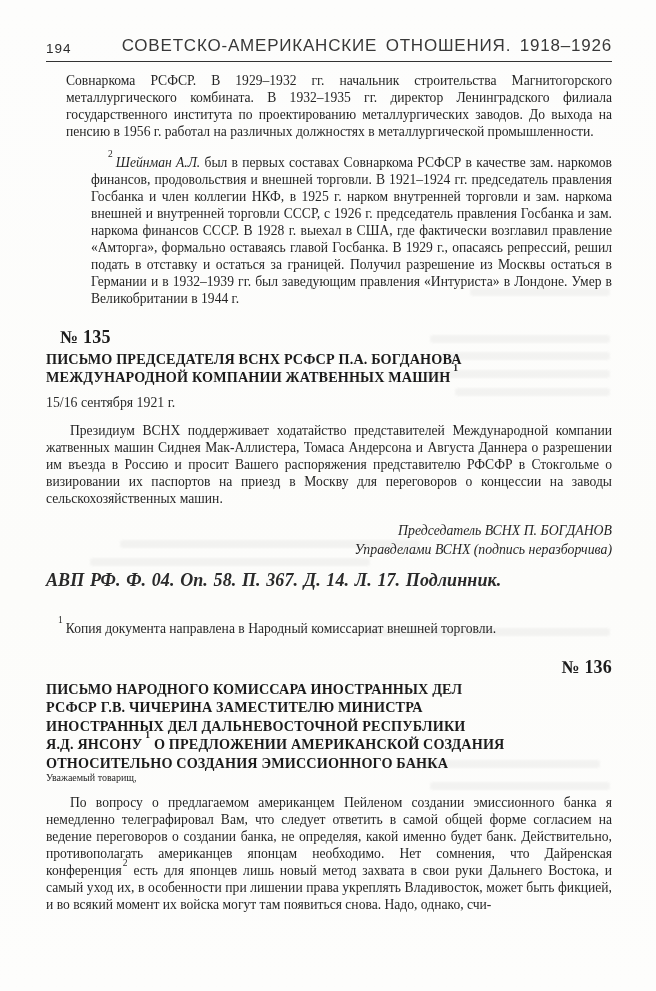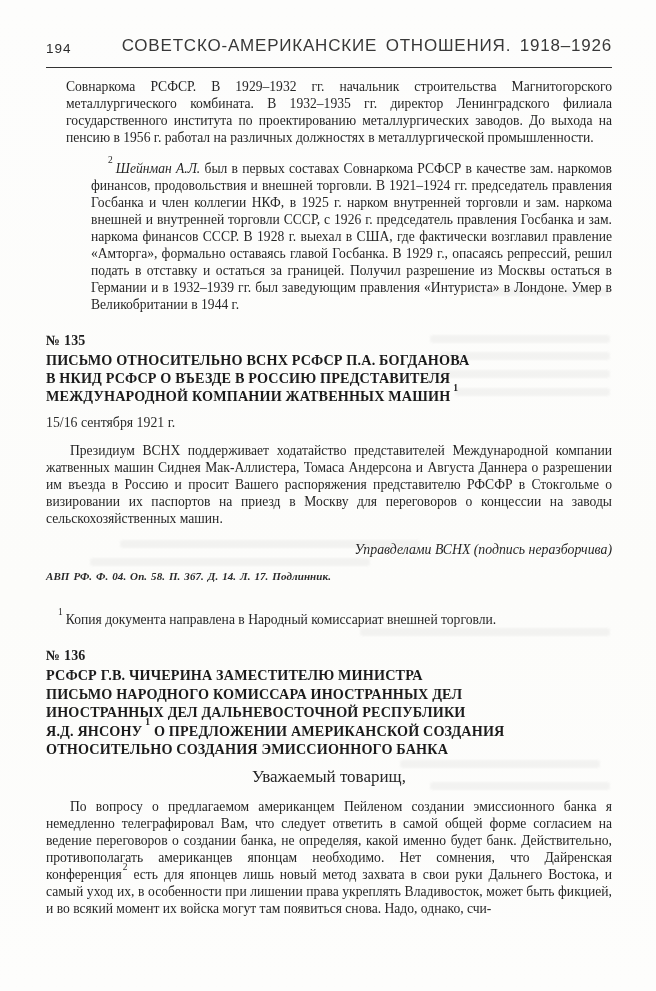--- a/index.html
+++ b/index.html
@@ -17,21 +17,21 @@
   }
   .content {
     position: absolute;
     left: 46px; top: 36px;
     width: 566px;
   }
   
   .runhead {
     display: flex; justify-content: space-between; align-items: flex-end;
     border-bottom: 1.6px solid #333;
-    padding-bottom: 11px;
+    padding-bottom: 5px;
     font-family: "Liberation Sans", sans-serif;
   }
   .pagenum { font-size: 13.5px; letter-spacing: 1px; color: #2b2b2b; }
   .runtitle { font-size: 17px; letter-spacing: 0.8px; word-spacing: 3px; color: #383838; }
 
   
   .para {
     font-size: 13.6px; line-height: 17px;
     text-align: justify; color: #262626;
   }
@@ -41,25 +41,25 @@
   sup.fn-mark {
     font-size: 9.5px; line-height: 0; position: relative; top: -4px;
     margin-right: 3px;
   }
   sup.fn-mark-inline {
     font-size: 9.5px; line-height: 0; position: relative; top: -4px;
     margin-left: 1px;
   }
   
   .doc-num {
-    font-weight: bold; font-size: 14px; color: #1c1c1c;
-    letter-spacing: 0.2px;
+    font-weight: bold; font-size: 18px; color: #1c1c1c;
+    margin-left: 14px; letter-spacing: 0.2px;
   }
   .num135 { margin-top: 20px; }
-  .num136 { margin-top: 20px; }
+  .num136 { margin-top: 20px; text-align: right; }
   .doc-title {
     font-weight: bold; font-size: 14.2px; line-height: 18.4px;
     color: #1b1b1b; letter-spacing: 0.15px; margin-top: 2px;
     text-align: left;
   }
   .t-sup {
     font-size: 9.5px; font-weight: bold; line-height: 0;
     position: relative; top: -5px; margin-left: 3px;
   }
   .doc-date {
@@ -67,27 +67,27 @@
     margin-top: 9px;
   }
   .doc-body { margin-top: 11px; text-indent: 24px; }
   .signatures {
     margin-top: 9px; text-align: right;
     font-style: italic; font-size: 13.8px; line-height: 19px; color: #262626;
   }
   .archive {
     margin-top: 11px;
     font-weight: bold; font-style: italic;
-    font-size: 11px; color: #2a2a2a;
+    font-size: 18px; color: #2a2a2a;
     letter-spacing: 0.1px; word-spacing: 1px;
   }
   .fnote1 { margin-top: 29px; text-indent: 12px; }
   .salutation {
-    margin-top: 9px; text-align: center;
-    font-size: 17px; color: #262626;
+    margin-top: 0; 
+    font-size: 10px; color: #262626;
   }
   
   .ghost {
     position: absolute; height: 8px; border-radius: 3px;
     background: rgba(110, 110, 110, 0.07);
     filter: blur(1.2px);
     pointer-events: none;
   }
 </style>
 </head>
@@ -117,46 +117,46 @@
       <span>Совнаркома РСФСР. В 1929–1932 гг. начальник строительства Магнитогорского металлургического комбината. В 1932–1935 гг. директор Ленинградского филиала государственного института по проектированию металлургических заводов. До выхода на пенсию в 1956 г. работал на различных должностях в металлургической промышленности.</span>
     </p>
 
     <p class="para fnote2">
       <sup class="fn-mark">2</sup><i>Шейнман А.Л.</i><span> был в первых составах Совнаркома РСФСР в качестве зам. наркомов финансов, продовольствия и внешней торговли. В 1921–1924 гг. председатель правления Госбанка и член коллегии НКФ, в 1925 г. нарком внутренней торговли и зам. наркома внешней и внутренней торговли СССР, с 1926 г. председатель правления Госбанка и зам. наркома финансов СССР. В 1928 г. выехал в США, где фактически возглавил правление «Амторга», формально оставаясь главой Госбанка. В 1929 г., опасаясь репрессий, решил подать в отставку и остаться за границей. Получил разрешение из Москвы остаться в Германии и в 1932–1939 гг. был заведующим правления «Интуриста» в Лондоне. Умер в Великобритании в 1944 г.</span>
     </p>
 
     <div class="doc-num num135">№ 135</div>
 
     <div class="doc-title">
-      <div>ПИСЬМО ОТНОСИТЕЛЬНО ВСНХ РСФСР П.А. БОГДАНОВА</div>
-      <div>В НКИД РСФСР О ВЪЕЗДЕ В РОССИЮ ПРЕДСТАВИТЕЛЯ</div>
+      <div>ПИСЬМО ПРЕДСЕДАТЕЛЯ ВСНХ РСФСР П.А. БОГДАНОВА</div>
       <div><span>МЕЖДУНАРОДНОЙ КОМПАНИИ ЖАТВЕННЫХ МАШИН</span><sup class="t-sup">1</sup></div>
     </div>
 
     <div class="doc-date">15/16 сентября 1921 г.</div>
 
     <p class="para doc-body">
       <span>Президиум ВСНХ поддерживает ходатайство представителей Международной компании жатвенных машин Сиднея Мак-Аллистера, Томаса Андерсона и Августа Даннера о разрешении им въезда в Россию и просит Вашего распоряжения представителю РФСФР в Стокгольме о визировании их паспортов на приезд в Москву для переговоров о концессии на заводы сельскохозяйственных машин.</span>
     </p>
 
     <div class="signatures">
+      <div>Председатель ВСНХ П. БОГДАНОВ</div>
       <div>Управделами ВСНХ (подпись неразборчива)</div>
     </div>
 
     <div class="archive">АВП РФ. Ф. 04. Оп. 58. П. 367. Д. 14. Л. 17. Подлинник.</div>
 
     <p class="para fnote1">
       <sup class="fn-mark">1</sup><span>Копия документа направлена в Народный комиссариат внешней торговли.</span>
     </p>
 
     <div class="doc-num num136">№ 136</div>
 
     <div class="doc-title">
+      <div>ПИСЬМО НАРОДНОГО КОМИССАРА ИНОСТРАННЫХ ДЕЛ</div>
       <div>РСФСР Г.В. ЧИЧЕРИНА ЗАМЕСТИТЕЛЮ МИНИСТРА</div>
-      <div>ПИСЬМО НАРОДНОГО КОМИССАРА ИНОСТРАННЫХ ДЕЛ</div>
       <div>ИНОСТРАННЫХ ДЕЛ ДАЛЬНЕВОСТОЧНОЙ РЕСПУБЛИКИ</div>
       <div><span>Я.Д. ЯНСОНУ</span><sup class="t-sup">1</sup><span> О ПРЕДЛОЖЕНИИ АМЕРИКАНСКОЙ СОЗДАНИЯ</span></div>
       <div>ОТНОСИТЕЛЬНО СОЗДАНИЯ ЭМИССИОННОГО БАНКА</div>
     </div>
 
 
     <div class="salutation">Уважаемый товарищ,</div>
 
     <p class="para doc-body">
       <span>По вопросу о предлагаемом американцем Пейленом создании эмиссионного банка я немедленно телеграфировал Вам, что следует ответить в самой общей форме согласием на ведение переговоров о создании банка, не определяя, какой именно будет банк. Действительно, противополагать американцев японцам необходимо. Нет сомнения, что Дайренская конференция</span><sup class="fn-mark-inline">2</sup><span> есть для японцев лишь новый метод захвата в свои руки Дальнего Востока, и самый уход их, в особенности при лишении права укреплять Владивосток, может быть фикцией, и во всякий момент их войска могут там появиться снова. Надо, однако, счи-</span>

